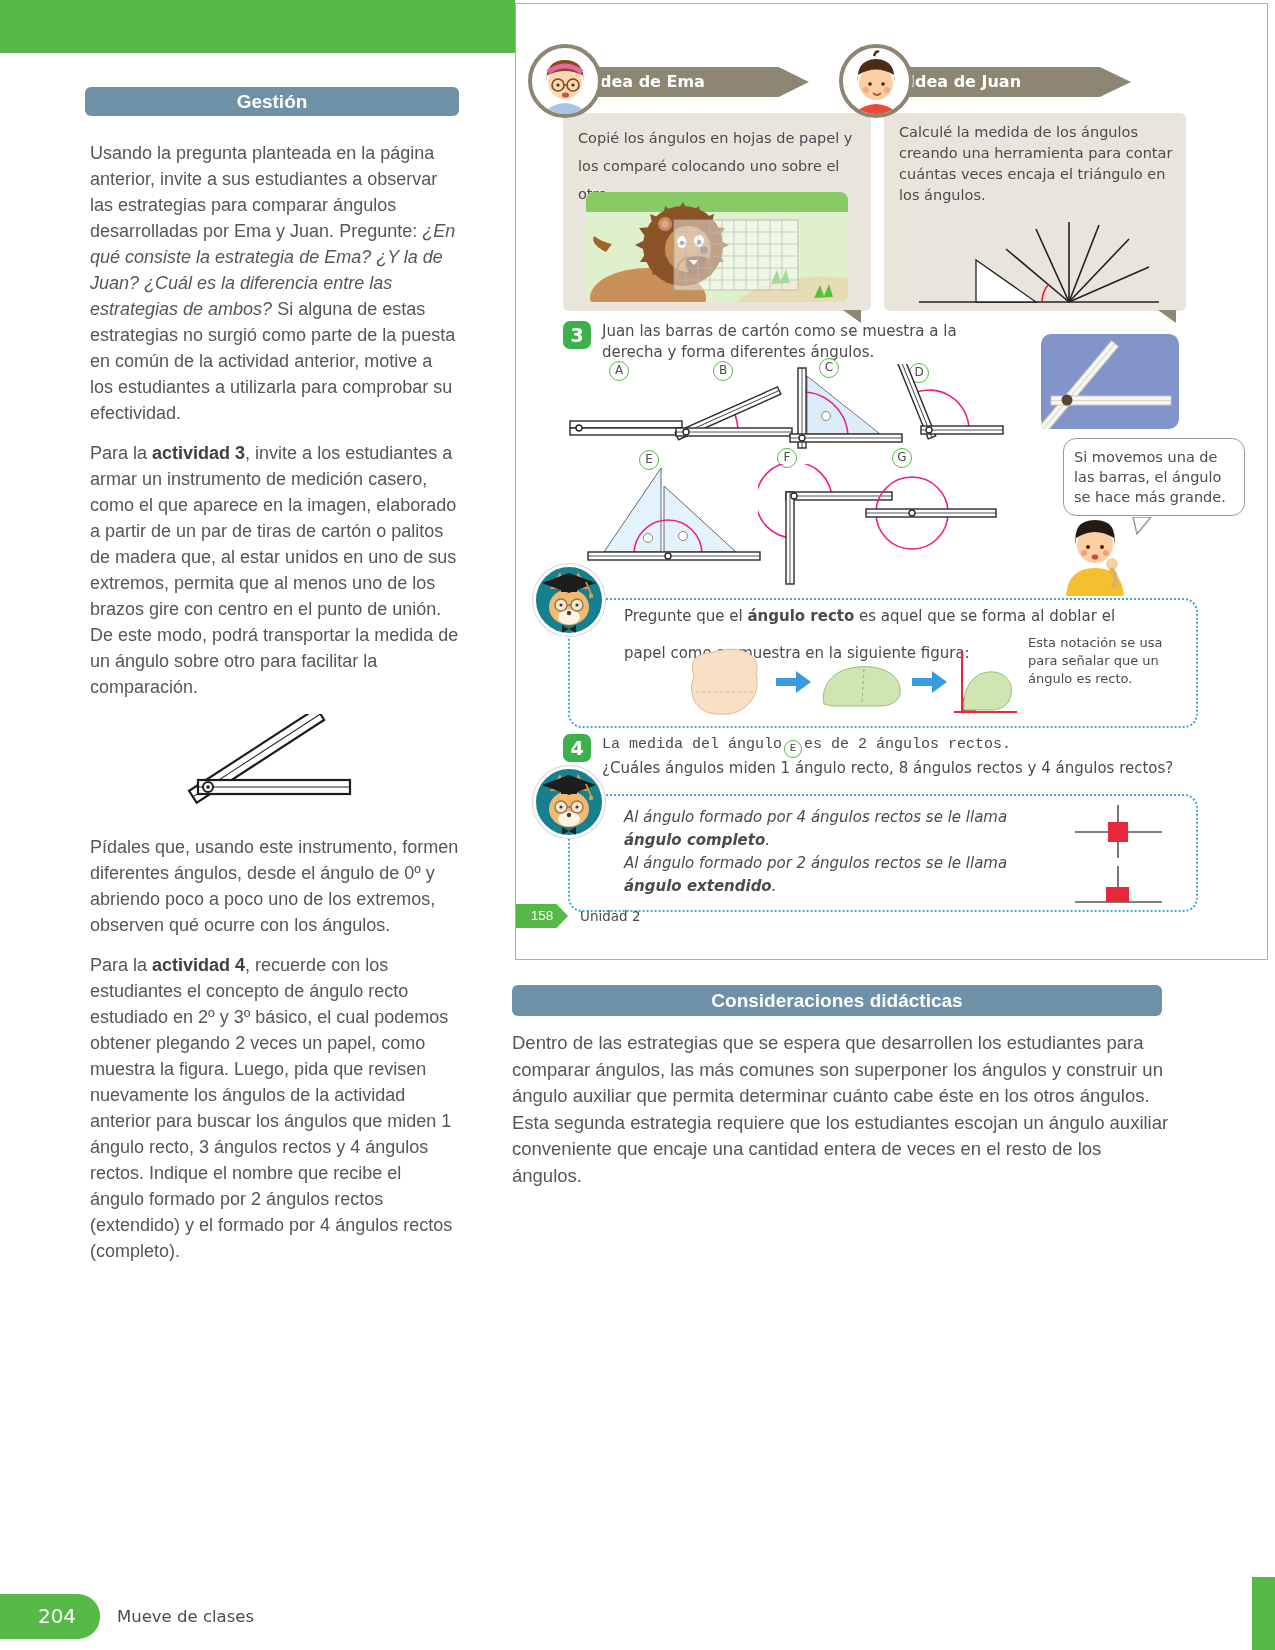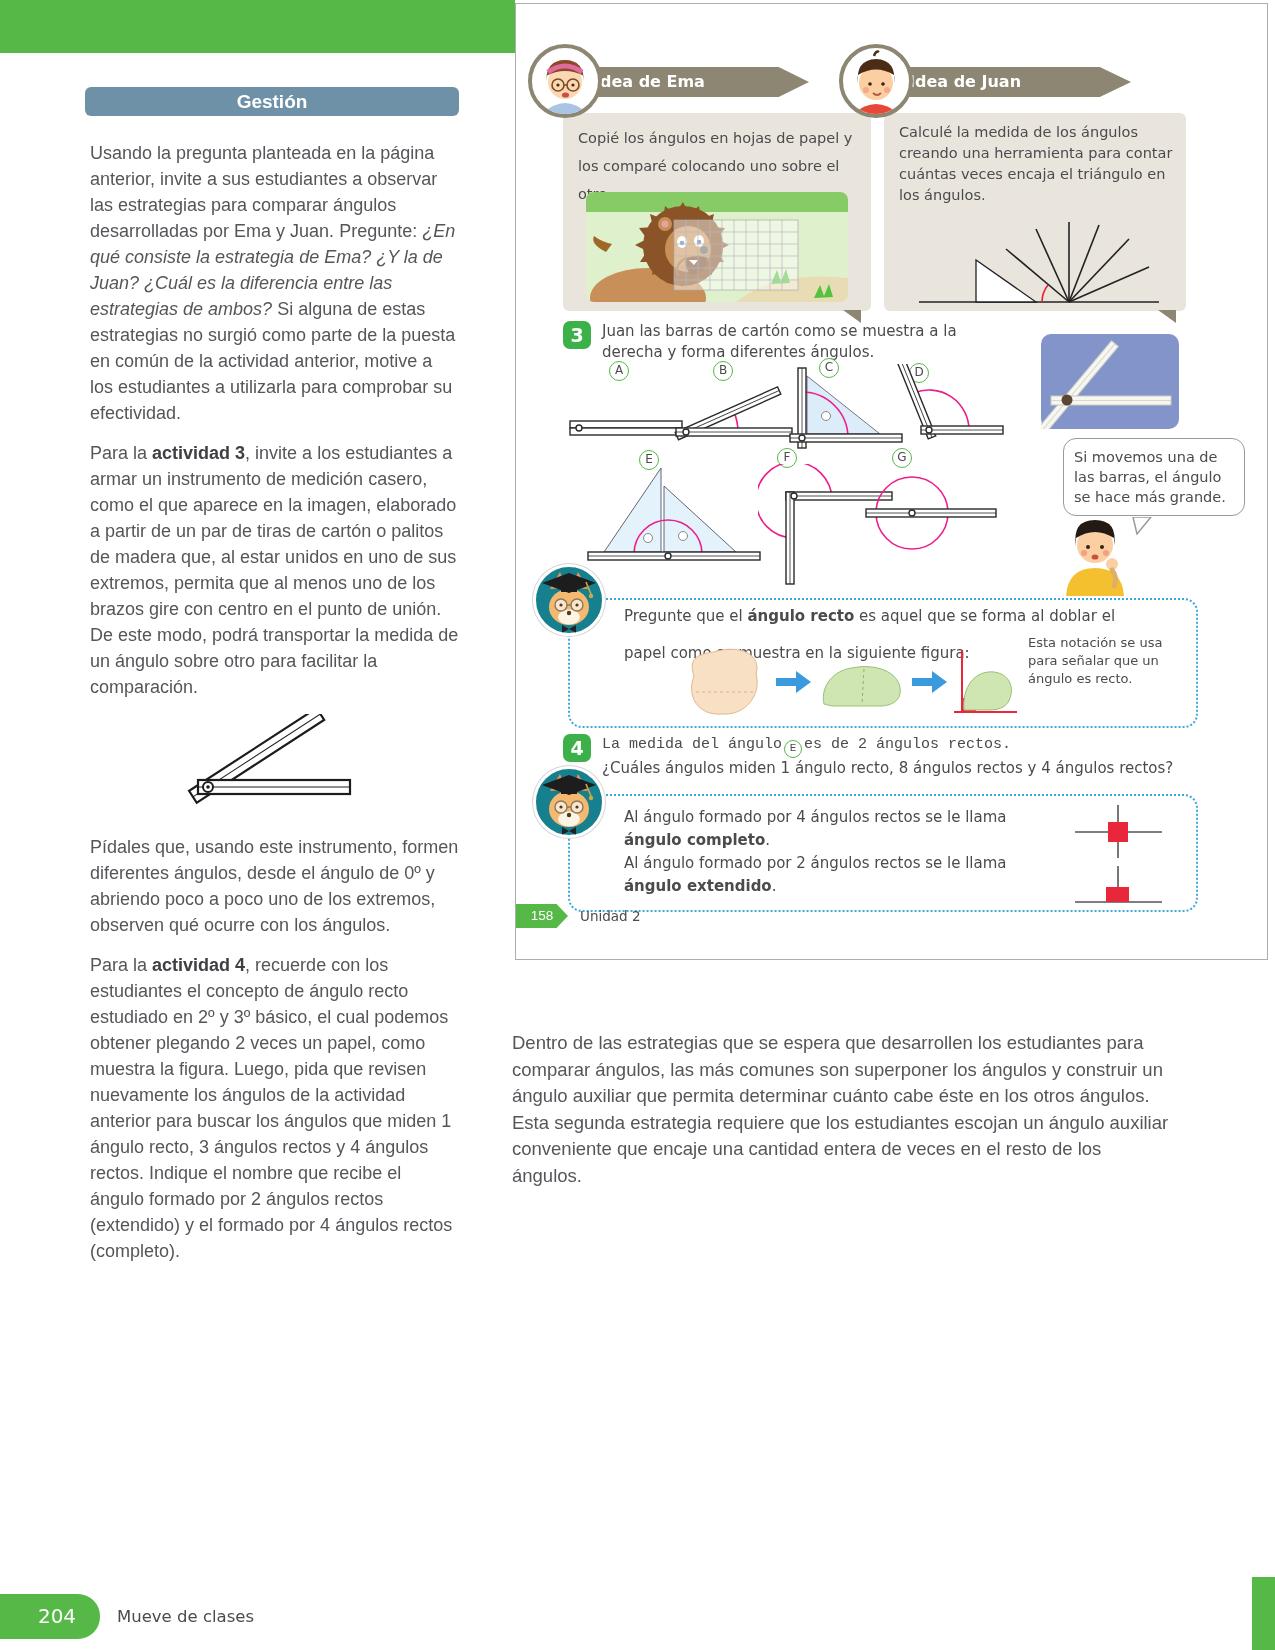--- a/index.html
+++ b/index.html
@@ -361,21 +361,21 @@
         <circle cx="25" cy="38" r="6" fill="rgba(255,255,255,.65)" stroke="#8a7a5a" stroke-width="1.4"></circle>
         <circle cx="41" cy="38" r="6" fill="rgba(255,255,255,.65)" stroke="#8a7a5a" stroke-width="1.4"></circle>
         <line x1="31" y1="38" x2="35" y2="38" stroke="#8a7a5a" stroke-width="1.4"></line>
         <circle cx="25" cy="38" r="1.6" fill="#4a3a2a"></circle>
           <circle cx="41" cy="38" r="1.6" fill="#4a3a2a"></circle>
         <circle cx="33" cy="46" r="2.2" fill="#4a3a2a"></circle>
         <polygon points="26,58 33,62 26,66" fill="#222"></polygon>
           <polygon points="40,58 33,62 40,66" fill="#222"></polygon>
       </svg>
     </div>
-    <div class="stu" style="position:absolute;left:108px;top:802px;font-size:15px;line-height:23px;">
+    <div class="stu" style="position:absolute;left:108px;top:802px;font-size:15px;line-height:23px;font-style:italic;">
       <div>Al ángulo formado por 4 ángulos rectos se le llama</div>
       <div><b>ángulo completo</b><span>.</span></div>
       <div>Al ángulo formado por 2 ángulos rectos se le llama</div>
       <div><b>ángulo extendido</b><span>.</span></div>
     </div>
     <div class="abs" style="left:555px;top:798px;">
       <svg width="95" height="58" viewBox="0 0 95 58">
         <line x1="4" y1="30" x2="91" y2="30" stroke="#555" stroke-width="1.6"></line>
         <line x1="47" y1="3" x2="47" y2="56" stroke="#555" stroke-width="1.6"></line>
         <rect x="37" y="20" width="20" height="20" fill="#e8273a"></rect>
@@ -386,20 +386,21 @@
         <line x1="4" y1="40" x2="91" y2="40" stroke="#555" stroke-width="1.6"></line>
         <line x1="47" y1="4" x2="47" y2="40" stroke="#555" stroke-width="1.6"></line>
         <rect x="35" y="25" width="23" height="15" fill="#e8273a"></rect>
       </svg>
     </div>
 
     <div class="badge158" style="left:0;top:900px;width:52px;height:24px;">158</div>
     <div class="stu" style="position:absolute;left:64px;top:904px;font-size:13.5px;color:#4b4b4d;">Unidad 2</div>
   </div>
 
+  <div class="sec-bar abs" style="left:512px;top:985px;width:650px;height:31px;line-height:31px;font-size:19px;">Consideraciones didácticas</div>
   <div class="abs" style="left:512px;top:1030px;width:660px;font-size:18.5px;line-height:26.5px;color:#55565a;">Dentro de las estrategias que se espera que desarrollen los estudiantes para comparar ángulos, las más comunes son superponer los ángulos y construir un ángulo auxiliar que permita determinar cuánto cabe éste en los otros ángulos. Esta segunda estrategia requiere que los estudiantes escojan un ángulo auxiliar conveniente que encaje una cantidad entera de veces en el resto de los ángulos.</div>
 
   <div class="abs green" style="left:0;top:1594px;width:100px;height:45px;border-radius:0 22px 22px 0;
        color:#fff;font-size:20px;text-align:center;line-height:45px;padding-left:14px;box-sizing:border-box;
        font-family:'DejaVu Sans',sans-serif;">204</div>
   <div class="abs stu" style="left:117px;top:1607px;font-size:16.5px;color:#4b4b4d;">Mueve de clases</div>
 
 </div>
 
 </body></html>

